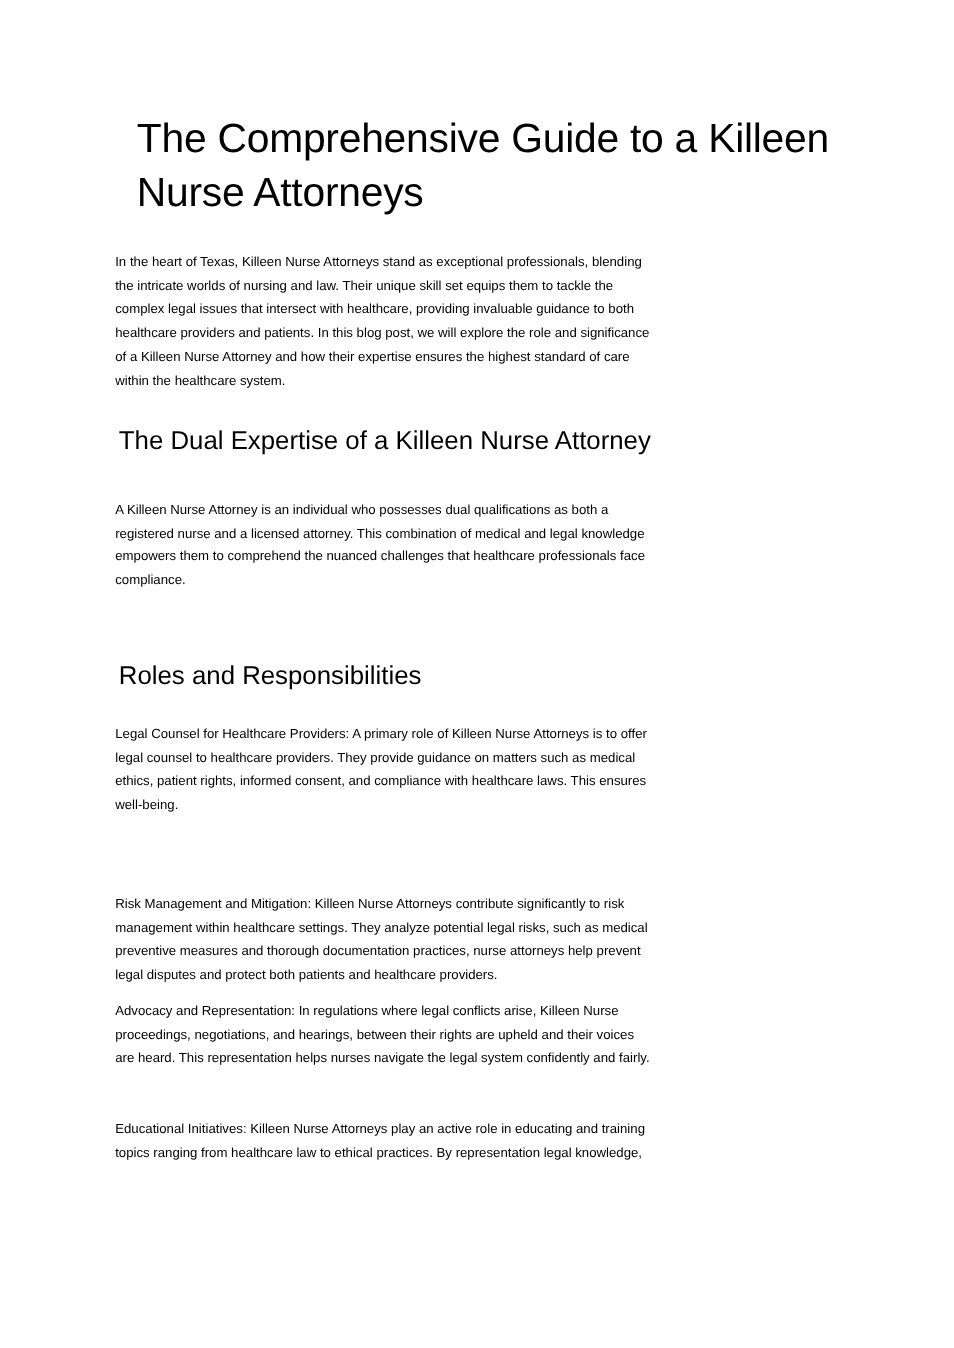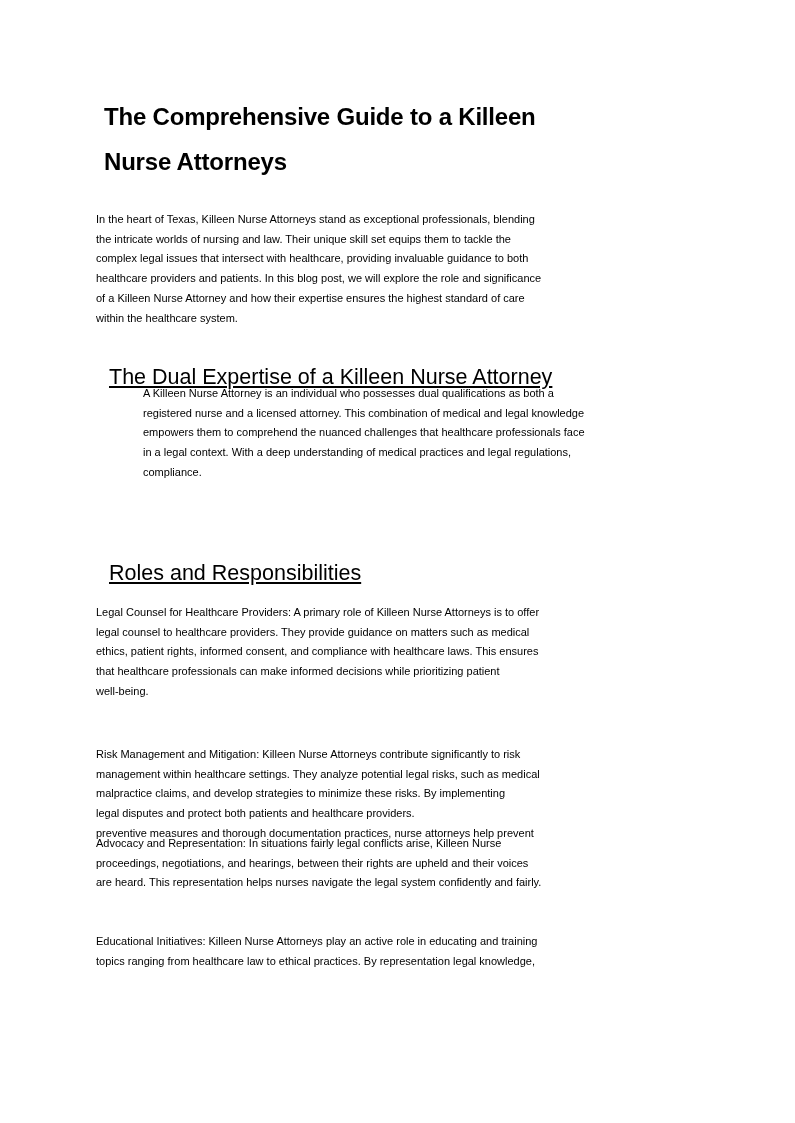--- a/index.html
+++ b/index.html
@@ -16,37 +16,36 @@
       font-family: "Liberation Sans", sans-serif;
     }
     .page {
       position: absolute;
       left: 96px;
       top: 0;
       width: 610px;
     }
     .title {
       position: absolute;
-      left: 8px;
+      left: 18px;
       top: 94px;
       width: 610px;
-      font-size: 24px;
+      font-size: 34px;
       line-height: 45px;
-      font-weight: bold;
+      font-weight: normal;
       margin: 0;
       letter-spacing: -0.2px;
     }
     .h2 {
       position: absolute;
       left: 0;
       font-size: 21.5px;
       line-height: 26px;
       font-weight: normal;
-      margin: 13px;
-      text-decoration: underline;
+      margin: 3px;
     }
     .para {
       position: absolute;
       left: 0;
       width: 610px;
       font-size: 11px;
       line-height: 19.7px;
       margin: 0;
       white-space: normal;
     }
@@ -66,48 +65,45 @@
     <span class="line">In the heart of Texas, Killeen Nurse Attorneys stand as exceptional professionals, blending</span>
     <span class="line">the intricate worlds of nursing and law. Their unique skill set equips them to tackle the</span>
     <span class="line">complex legal issues that intersect with healthcare, providing invaluable guidance to both</span>
     <span class="line">healthcare providers and patients. In this blog post, we will explore the role and significance</span>
     <span class="line">of a Killeen Nurse Attorney and how their expertise ensures the highest standard of care</span>
     <span class="line">within the healthcare system.</span>
   </p>
 
   <h2 class="h2" style="top:351px;">The Dual Expertise of a Killeen Nurse Attorney</h2>
 
-  <p class="para" style="top:384px;margin-left:47px;">
+  <p class="para" style="top:416px;">
     <span class="line">A Killeen Nurse Attorney is an individual who possesses dual qualifications as both a</span>
     <span class="line">registered nurse and a licensed attorney. This combination of medical and legal knowledge</span>
     <span class="line">empowers them to comprehend the nuanced challenges that healthcare professionals face</span>
-    <span class="line">in a legal context. With a deep understanding of medical practices and legal regulations,</span>
     <span class="line">compliance.</span>
   </p>
 
   <h2 class="h2" style="top:547px;">Roles and Responsibilities</h2>
 
   <p class="para" style="top:603px;">
     <span class="line">Legal Counsel for Healthcare Providers: A primary role of Killeen Nurse Attorneys is to offer</span>
     <span class="line">legal counsel to healthcare providers. They provide guidance on matters such as medical</span>
     <span class="line">ethics, patient rights, informed consent, and compliance with healthcare laws. This ensures</span>
-    <span class="line">that healthcare professionals can make informed decisions while prioritizing patient</span>
     <span class="line">well-being.</span>
   </p>
 
   <p class="para" style="top:745px;">
     <span class="line">Risk Management and Mitigation: Killeen Nurse Attorneys contribute significantly to risk</span>
     <span class="line">management within healthcare settings. They analyze potential legal risks, such as medical</span>
-    <span class="line">malpractice claims, and develop strategies to minimize these risks. By implementing</span>
+    <span class="line">preventive measures and thorough documentation practices, nurse attorneys help prevent</span>
     <span class="line">legal disputes and protect both patients and healthcare providers.</span>
-    <span class="line">preventive measures and thorough documentation practices, nurse attorneys help prevent</span>
   </p>
 
   <p class="para" style="top:834px;">
-    <span class="line">Advocacy and Representation: In situations fairly legal conflicts arise, Killeen Nurse</span>
+    <span class="line">Advocacy and Representation: In regulations where legal conflicts arise, Killeen Nurse</span>
     <span class="line">proceedings, negotiations, and hearings, between their rights are upheld and their voices</span>
     <span class="line">are heard. This representation helps nurses navigate the legal system confidently and fairly.</span>
   </p>
 
   <p class="para" style="top:932px;">
     <span class="line">Educational Initiatives: Killeen Nurse Attorneys play an active role in educating and training</span>
     <span class="line">topics ranging from healthcare law to ethical practices. By representation legal knowledge,</span>
   </p>
 
 </div>

